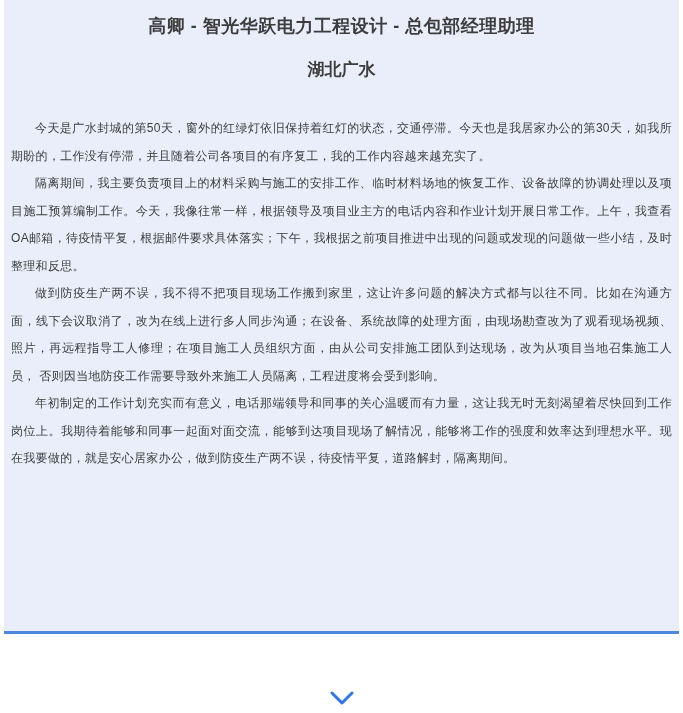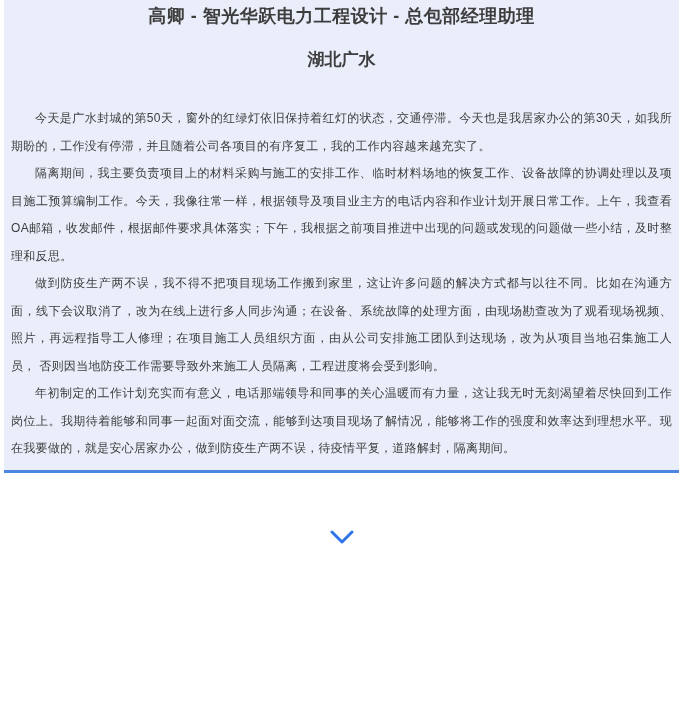--- a/index.html
+++ b/index.html
@@ -17,24 +17,24 @@
     font-family: "Liberation Sans", "DejaVu Sans", sans-serif;
   }
   .page {
     width: 683px;
     height: 713px;
     background: var(--page-bg);
     overflow: hidden;
   }
   .panel {
     margin: 0 4px;
-    height: 473px;
+    height: 634px;
     background: var(--panel-bg);
     border-bottom: 3px solid var(--divider-blue);
-    padding: 0 7px 0 7px;
+    padding: 10px 7px 0 7px;
     overflow: hidden;
   }
   .title {
     margin: 0;
     font-size: 18px;
     line-height: 32px;
     font-weight: bold;
     text-align: center;
     color: var(--text-color);
     letter-spacing: 0.5px;
@@ -81,21 +81,21 @@
 <body>
 
 <div class="page">
 
   <div class="panel">
     <h1 class="title">高卿 - 智光华跃电力工程设计 - 总包部经理助理</h1>
     <h2 class="subtitle">湖北广水</h2>
 
     <div class="article-body">
       <p>今天是广水封城的第50天，窗外的红绿灯依旧保持着红灯的状态，交通停滞。今天也是我居家办公的第30天，如我所期盼的，工作没有停滞，并且随着公司各项目的有序复工，我的工作内容越来越充实了。</p>
-      <p>隔离期间，我主要负责项目上的材料采购与施工的安排工作、临时材料场地的恢复工作、设备故障的协调处理以及项目施工预算编制工作。今天，我像往常一样，根据领导及项目业主方的电话内容和作业计划开展日常工作。上午，我查看OA邮箱，收发邮件，根据邮件要求具体落实；下午，我根据之前项目推进中出现的问题或发现的问题做一些小结，及时整理和反思。</p>
+      <p>隔离期间，我主要负责项目上的材料采购与施工的安排工作、临时材料场地的恢复工作、设备故障的协调处理以及项目施工预算编制工作。今天，我像往常一样，根据领导及项目业主方的电话内容和作业计划开展日常工作。上午，我查看OA邮箱，待疫情平复，根据邮件要求具体落实；下午，我根据之前项目推进中出现的问题或发现的问题做一些小结，及时整理和反思。</p>
       <p>做到防疫生产两不误，我不得不把项目现场工作搬到家里，这让许多问题的解决方式都与以往不同。比如在沟通方面，线下会议取消了，改为在线上进行多人同步沟通；在设备、系统故障的处理方面，由现场勘查改为了观看现场视频、照片，再远程指导工人修理；在项目施工人员组织方面，由从公司安排施工团队到达现场，改为从项目当地召集施工人员， 否则因当地防疫工作需要导致外来施工人员隔离，工程进度将会受到影响。</p>
       <p>年初制定的工作计划充实而有意义，电话那端领导和同事的关心温暖而有力量，这让我无时无刻渴望着尽快回到工作岗位上。我期待着能够和同事一起面对面交流，能够到达项目现场了解情况，能够将工作的强度和效率达到理想水平。现在我要做的，就是安心居家办公，做到防疫生产两不误，待疫情平复，道路解封，隔离期间。</p>
     </div>
   </div>
 
   <div class="footer">
     <button class="chevron-btn" aria-label="expand">
       <span>
         <svg width="24" height="14" viewBox="0 0 24 14">
           <polyline points="2,2 12,12 22,2" fill="none" stroke="var(--chevron-blue)" stroke-width="3" stroke-linecap="round" stroke-linejoin="round"></polyline>

